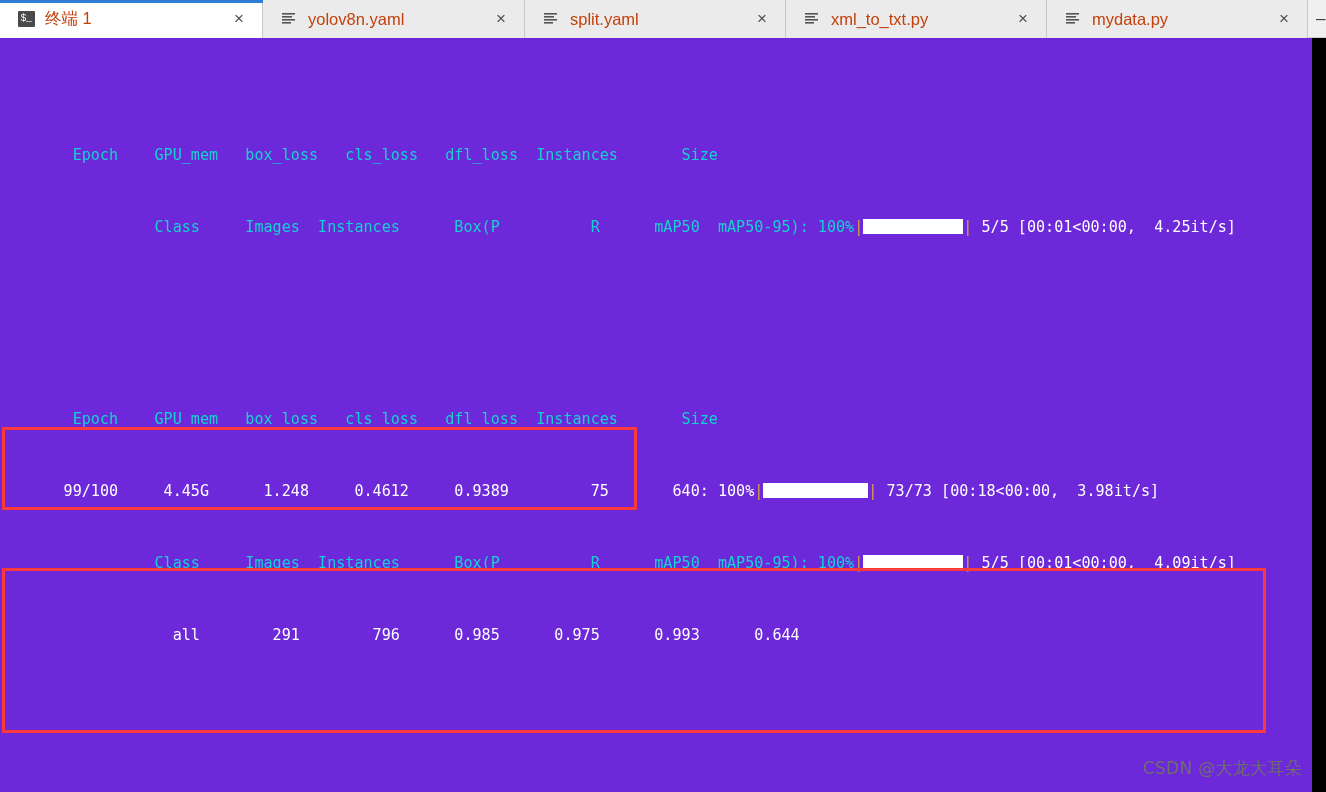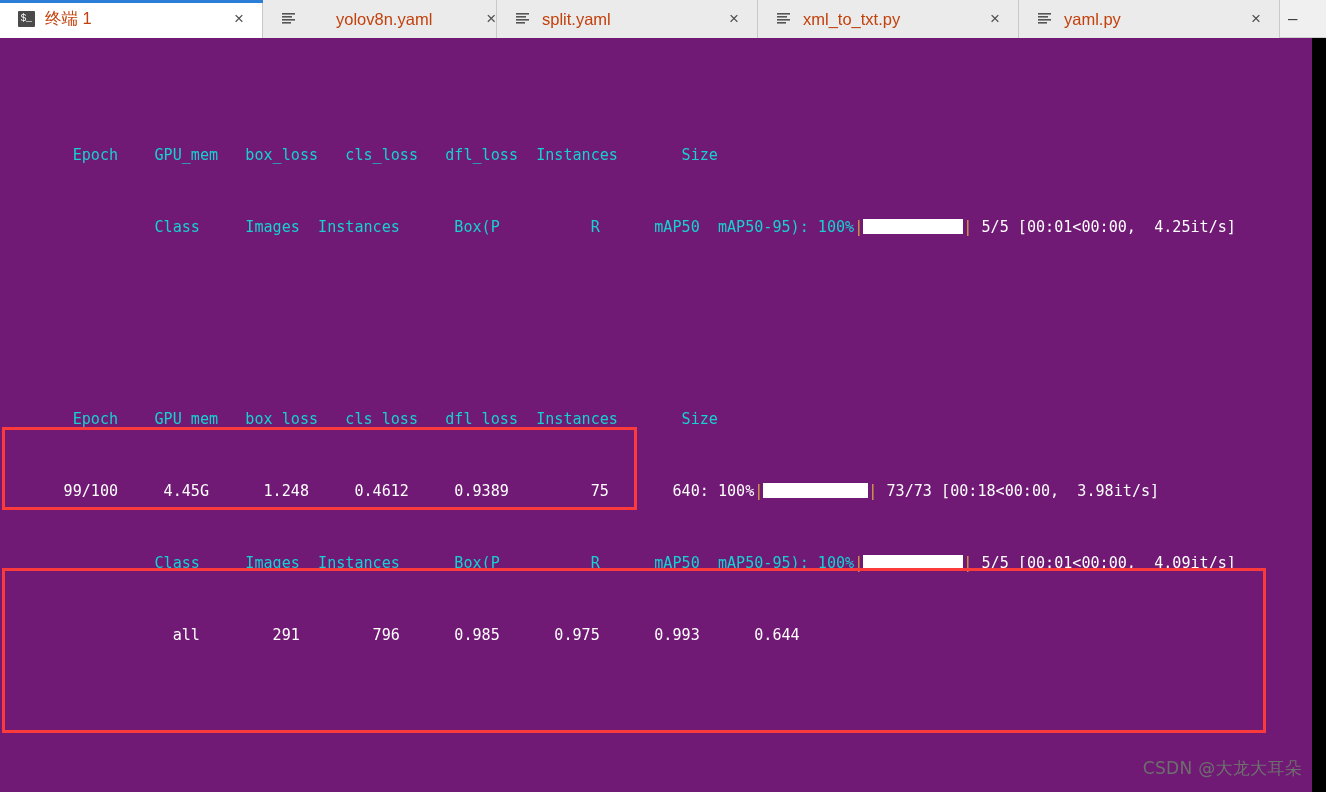--- a/index.html
+++ b/index.html
@@ -81,21 +81,21 @@
     margin-left: 26px;
     margin-right: 14px;
     width: 18px; height: 18px;
     color: #4f4f4f;
     font-size: 17px;
     line-height: 18px;
     text-align: center;
     font-family: "Liberation Sans", sans-serif;
   }
   .tab-t0 { width: 263px; }
-  .tab-t1 { width: 234px; gap: 28px; }
+  .tab-t1 { width: 262px; }
   .tab-t2 { width: 261px; }
   .tab-t3 { width: 261px; }
   .tab-t4 { width: 261px; }
   .tab .tlabel { flex: 1 1 auto; }
   .winbtn {
     width: 18px;
     display: flex;
     align-items: center;
     justify-content: flex-start;
     padding-left: 8px;
@@ -111,21 +111,21 @@
     width: 1326px;
     height: 754px;
     background: #000000;
     overflow: hidden;
   }
   .screen {
     position: absolute;
     top: 0; left: 0;
     width: 1312px;
     height: 754px;
-    background: #701a75;
+    background: #6d28d9;
     font-family: "DejaVu Sans Mono", "Liberation Mono", monospace;
     font-size: 15.1px;
     line-height: 24px;
     color: #ffffff;
     white-space: pre;
     padding: 9px 0 0 0;
   }
   .scrollgutter {
     position: absolute;
     top: 0; right: 0;
@@ -227,21 +227,21 @@
 
     <div class="tab tab-t4">
       <span class="ticon">
         <svg class="file-glyph" viewBox="0 0 16 16" aria-hidden="true">
           <rect x="1" y="2" width="13" height="1.6" fill="#555"></rect>
           <rect x="1" y="5" width="10" height="1.6" fill="#555"></rect>
           <rect x="1" y="8" width="13" height="1.6" fill="#555"></rect>
           <rect x="1" y="11" width="9" height="1.6" fill="#555"></rect>
         </svg>
       </span>
-      <span class="tlabel">yaml.py</span>
+      <span class="tlabel">mydata.py</span>
       <span class="tclose">×</span>
     </div>
 
     <div class="winbtn">–</div>
   </div>
 
   <div class="termwrap">
     <div class="screen">
 
       

